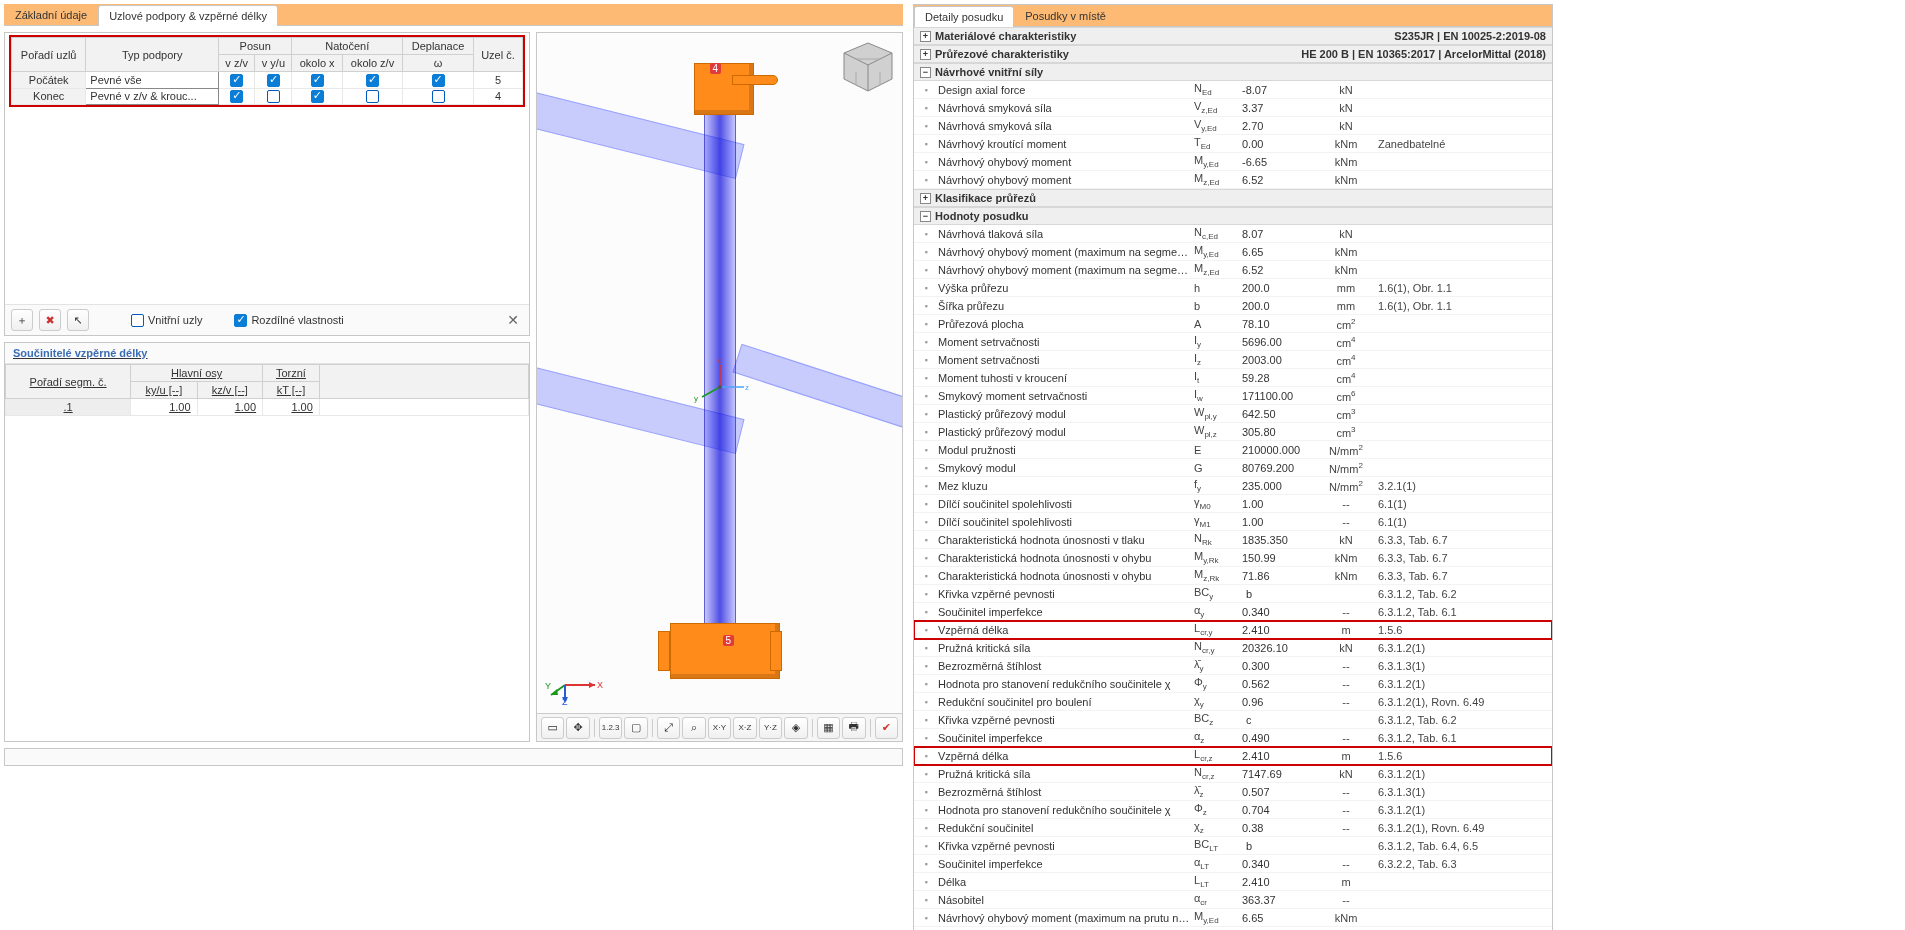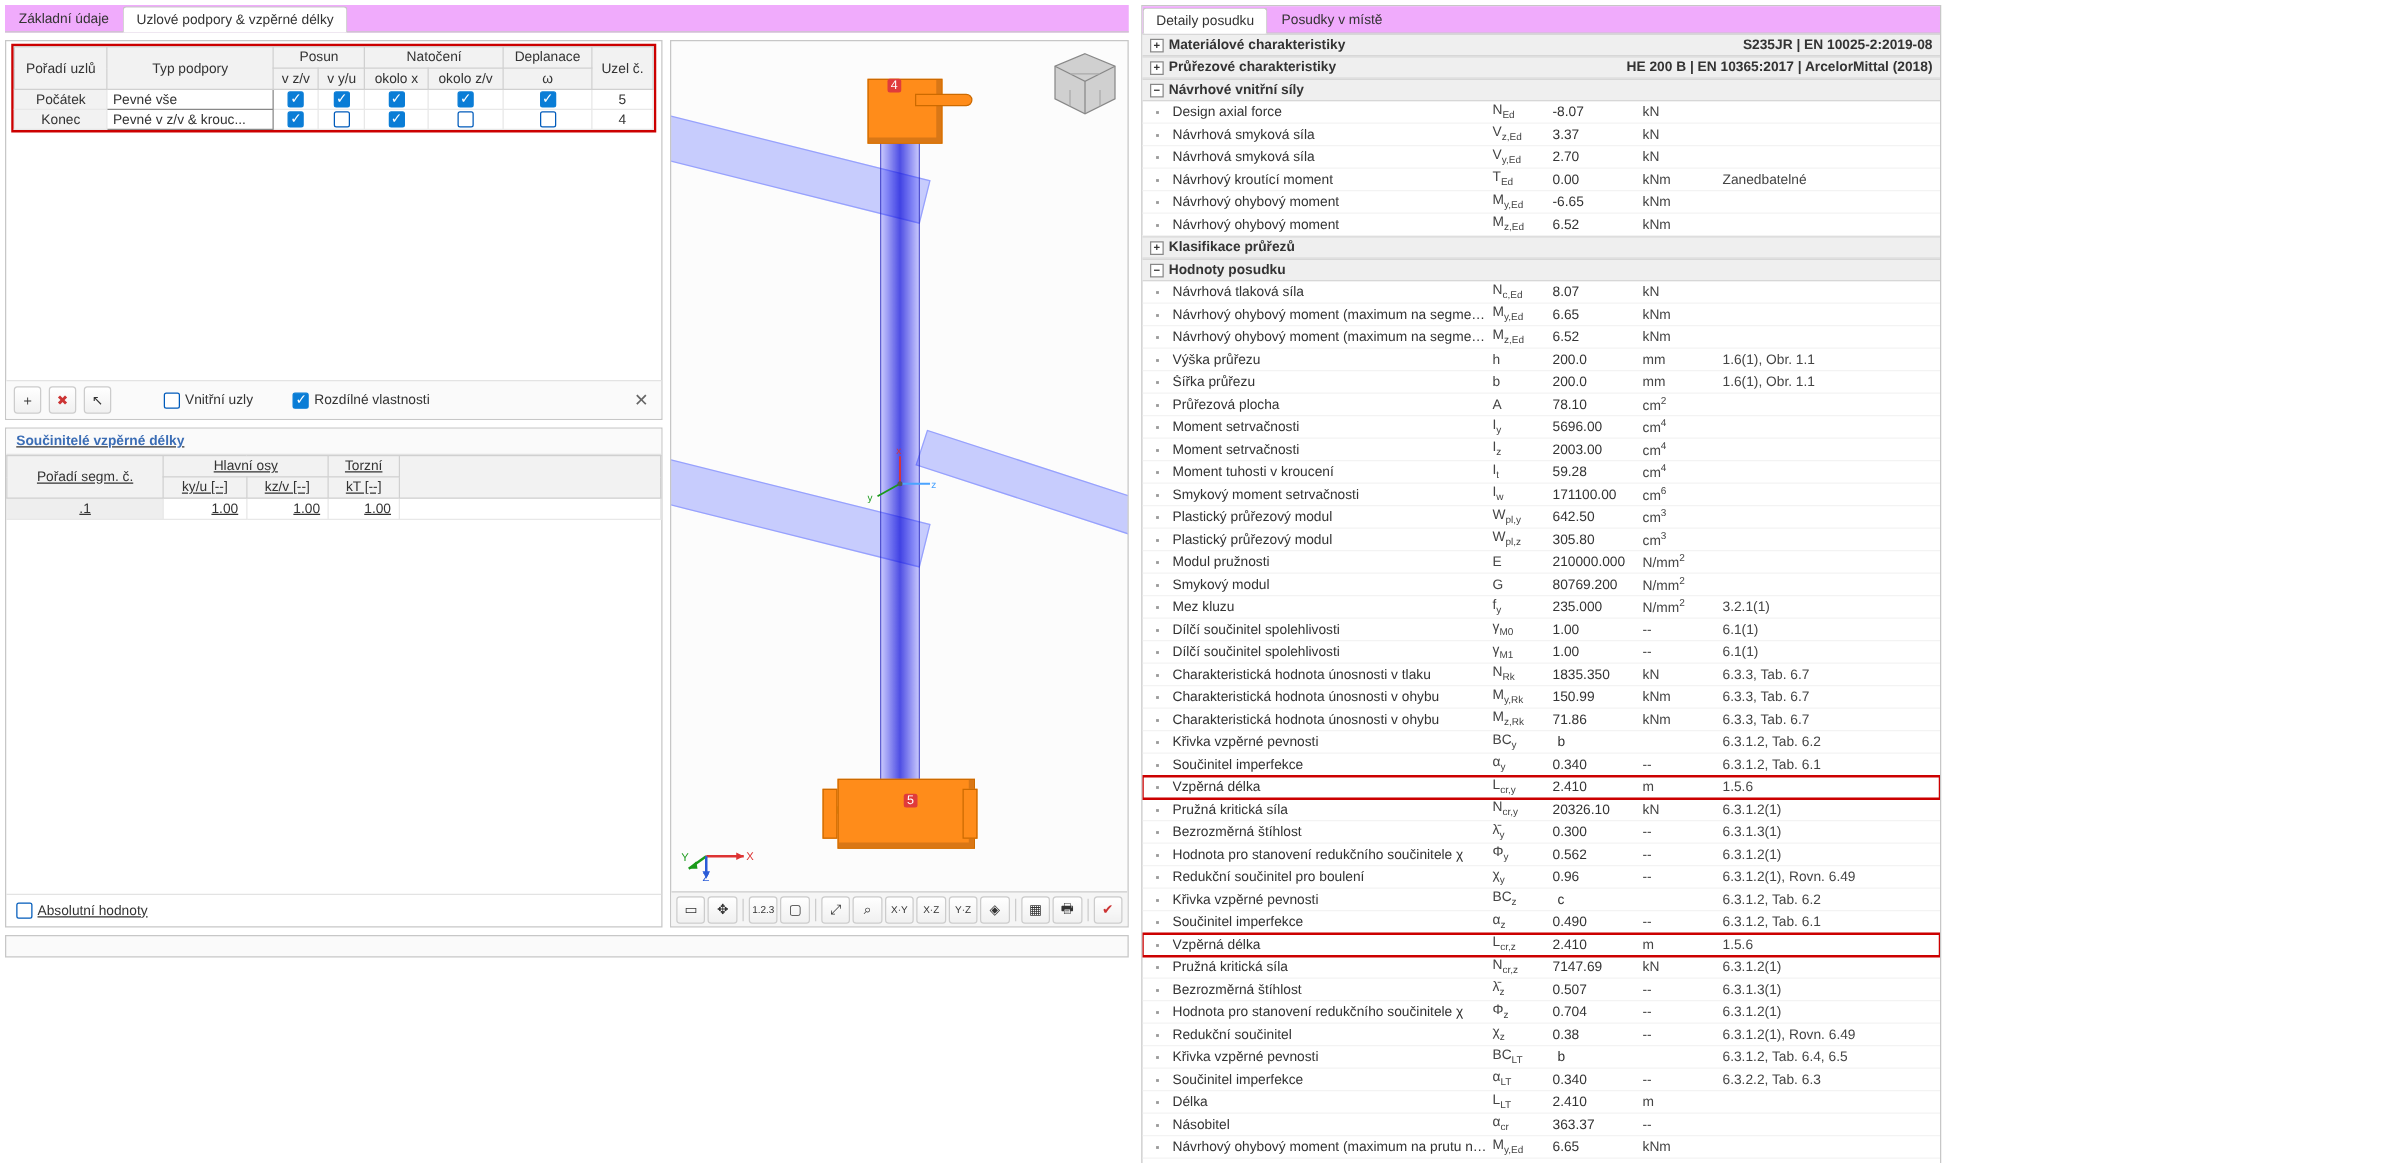--- a/index.html
+++ b/index.html
@@ -2,21 +2,21 @@
 <html><head>
 <meta charset="utf-8">
 <style>
   * { box-sizing: border-box; }
   html, body { margin: 0; padding: 0; font-family: "Segoe UI", Tahoma, sans-serif; font-size: 11px; color: #333; background: #fff; }
   .app { display: flex; gap: 10px; padding: 4px; }
   .left-col { width: 899px; display: flex; flex-direction: column; gap: 6px; }
   .right-col { width: 640px; border: 1px solid #c7c7c7; display: flex; flex-direction: column; }
 
   
-  .tabs { display: flex; border-bottom: 1px solid #c7c7c7; background: #f0abfc; }
+  .tabs { display: flex; border-bottom: 1px solid #c7c7c7; background: #fdba74; }
   .tab { padding: 4px 10px; border: 1px solid transparent; border-bottom: none; cursor: pointer; }
   .tab.active { background: #fff; border-color: #c7c7c7; border-top-left-radius: 3px; border-top-right-radius: 3px; position: relative; top: 1px; }
 
   
   .pane { border: 1px solid #c7c7c7; display: flex; flex-direction: column; }
   .pane-title { color: #3b6db5; font-weight: bold; padding: 4px 8px; border-bottom: 1px solid #e3e3e3; background: #fafafa; }
 
   
   .left-top { display: flex; gap: 6px; height: 710px; }
   .left-top .left-stack { width: 526px; display: flex; flex-direction: column; gap: 6px; }
@@ -58,21 +58,21 @@
   .viewport-toolbar .div { width:1px; height:18px; background:#ccc; margin:0 2px; }
   .group-hdr { display:flex; align-items:center; gap:4px; background:#efefef; border-top:1px solid #d7d7d7; border-bottom:1px solid #d7d7d7; padding:2px 6px; font-weight:bold; }
   .group-hdr .toggle { width:11px; height:11px; border:1px solid #888; display:inline-flex; align-items:center; justify-content:center; font-size:9px; line-height:1; background:#fff; }
   .kv-list { display:flex; flex-direction:column; }
   .kv { display:grid; grid-template-columns: 24px 256px 48px 72px 64px 160px; align-items:center; height:18px; padding:0; border-bottom:1px solid #f3f3f3; }
   .kv .bullet { text-align:center; color:#999; font-size:9px; }
   .kv .lbl { white-space:nowrap; overflow:hidden; text-overflow:ellipsis; }
   .kv .sym { color:#444; }
   .kv .sym sub { font-size:8px; }
   .kv .val { text-align:left; padding-right:4px; }
-  .kv .unit { color:#444; }
+  .kv .unit { color:#444;text-align:center; }
   .kv .ref { color:#444; }
   .kv.hl { outline:2px solid #cc0000; outline-offset:-1px; }
   sup { font-size:8px; }
 
   
   .beam { position:absolute; background: rgba(60,80,255,0.28); border:1px solid rgba(60,80,255,0.35); transform-origin: left center; }
   .column-body { position:absolute; left:50%; top:40px; width:32px; height:560px; margin-left:-16px; background: linear-gradient(90deg, rgba(40,40,255,0.25), rgba(20,20,220,0.75), rgba(40,40,255,0.25)); border:1px solid rgba(30,30,180,0.6); }
   .plate { position:absolute; background:#ff8c1a; border:1px solid #cc6a00; box-shadow:inset -4px -4px 0 rgba(0,0,0,0.15); }
   .stiff { position:absolute; background:#ff8c1a; border:1px solid #cc6a00; }
   .green-plate { position:absolute; width:60px; height:6px; background:#39c24a; }
@@ -177,26 +177,20 @@
                 <tr>
                   <td class="c" style="background:#eee">.1</td>
                   <td>1.00</td>
                   <td>1.00</td>
                   <td>1.00</td>
                   <td></td>
                 </tr>
               </tbody>
           </table>
           <div style="flex:1"></div>
-          <div class="abs-row">
-            <label class="chk-label">
-              <span class="cb"></span>
-                <span>Absolutní hodnoty</span>
-            </label>
-          </div>
         </div>
 
       </div>
 
       <div class="viewport-pane">
         <div class="viewport-inner">
 
           <div class="cube-widget">
             <svg viewBox="0 0 56 56">
               <polygon points="28,4 52,14 52,40 28,52 4,40 4,14" fill="#d0d0d0" stroke="#888"></polygon>

